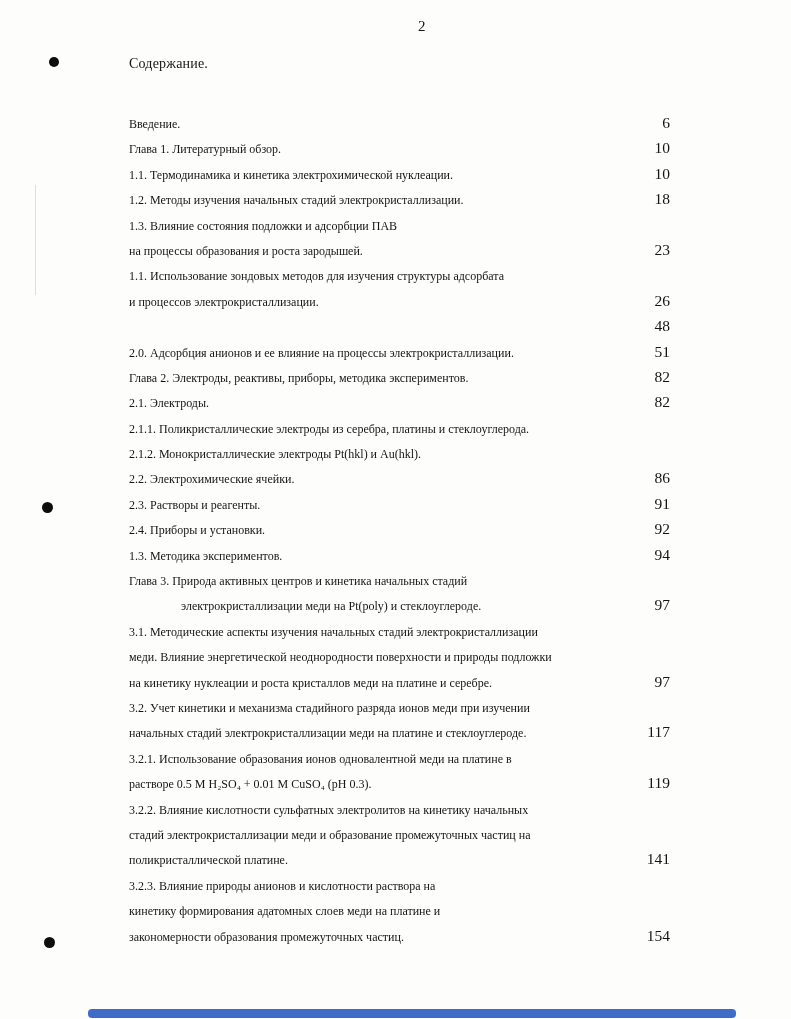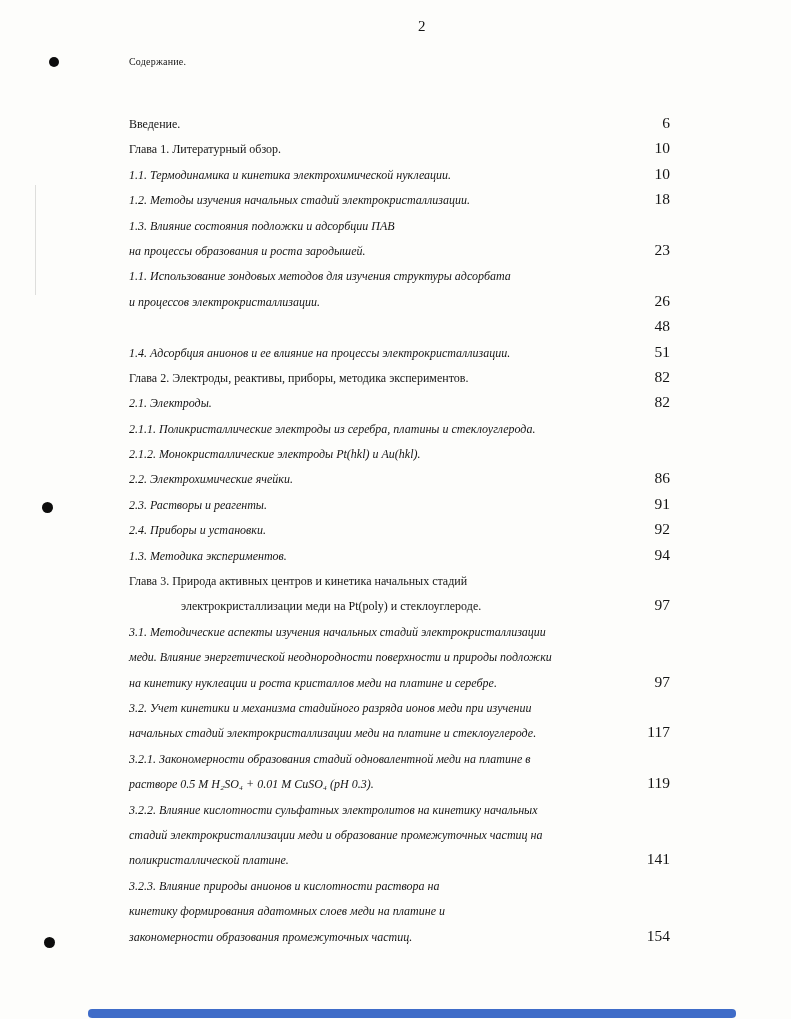--- a/index.html
+++ b/index.html
@@ -11,33 +11,33 @@
     color:#151515;
     overflow:hidden;
     box-shadow:0 0 4px rgba(0,0,0,.25);
   }
   .page-number{
     position:absolute;top:18px;left:418px;
     font-size:15px;
   }
   .doc-heading{
     position:absolute;top:56px;left:129px;
-    font-size:10px;letter-spacing:.2px;
+    font-size:14px;letter-spacing:.2px;
   }
   .toc{
     position:absolute;top:110px;left:129px;width:541px;
   }
   .toc-row{
     position:relative;
     height:25.4px;
     line-height:25.4px;
     white-space:nowrap;
   }
   .toc-text{font-size:12px;}
-  .toc-text.it{font-style:italic;}
+  .toc-text.it{}
   .toc-text.ind{padding-left:52px;display:inline-block;}
   .toc-page{
     position:absolute;right:0;top:0;
     font-size:15.5px;font-style:normal;
   }
   
   .scan-dot{position:absolute;background:#0d0d0d;border-radius:50%;}
   .dot-1{left:49px;top:57px;width:10px;height:10px;}
   .dot-2{left:42px;top:502px;width:11px;height:11px;}
   .dot-3{left:44px;top:937px;width:11px;height:11px;}
@@ -89,21 +89,21 @@
     <span class="toc-page"></span>
   </div>
       <div class="toc-row">
     <span class="toc-text it">и процессов электрокристаллизации.</span>
     <span class="toc-page">26</span>
   </div>
       <div class="toc-row">
     <span class="toc-page">48</span>
   </div>
       <div class="toc-row">
-    <span class="toc-text it">1.4. Адсорбция анионов и ее влияние на процессы электрокристаллизации.</span>
+    <span class="toc-text it">2.0. Адсорбция анионов и ее влияние на процессы электрокристаллизации.</span>
     <span class="toc-page">51</span>
   </div>
       <div class="toc-row">
     <span class="toc-text">Глава 2. Электроды, реактивы, приборы, методика экспериментов.</span>
     <span class="toc-page">82</span>
   </div>
       <div class="toc-row">
     <span class="toc-text it">2.1. Электроды.</span>
     <span class="toc-page">82</span>
   </div>
@@ -153,21 +153,21 @@
   </div>
       <div class="toc-row">
     <span class="toc-text it">3.2. Учет кинетики и механизма стадийного разряда ионов меди при изучении</span>
     <span class="toc-page"></span>
   </div>
       <div class="toc-row">
     <span class="toc-text it">начальных стадий электрокристаллизации меди на платине и стеклоуглероде.</span>
     <span class="toc-page">117</span>
   </div>
       <div class="toc-row">
-    <span class="toc-text it">3.2.1. Закономерности образования стадий одновалентной меди на платине в</span>
+    <span class="toc-text it">3.2.1. Использование образования ионов одновалентной меди на платине в</span>
     <span class="toc-page"></span>
   </div>
       <div class="toc-row">
     <span class="toc-text it">растворе 0.5 M H₂SO₄ + 0.01 M CuSO₄ (pH 0.3).</span>
     <span class="toc-page">119</span>
   </div>
       <div class="toc-row">
     <span class="toc-text it">3.2.2. Влияние кислотности сульфатных электролитов на кинетику начальных</span>
     <span class="toc-page"></span>
   </div>

